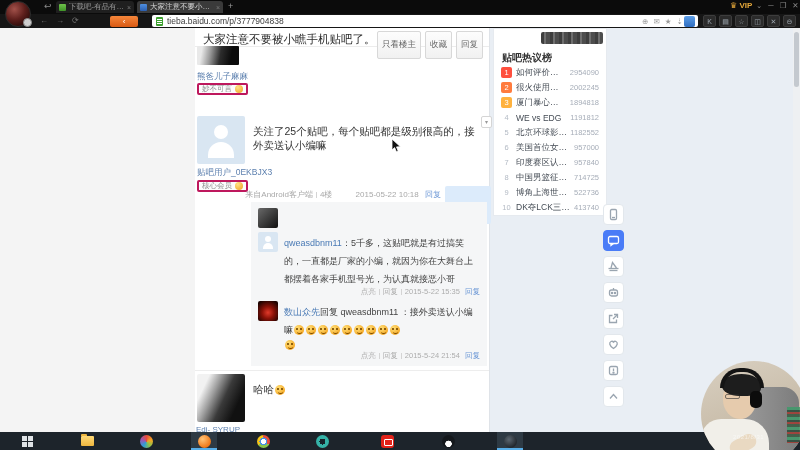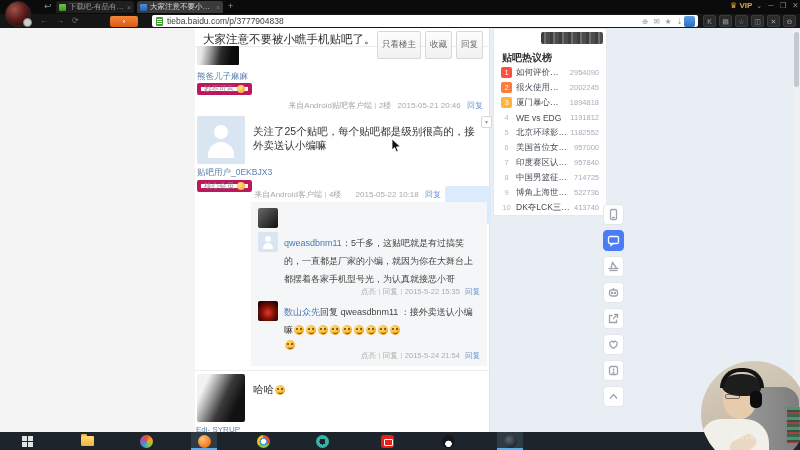--- a/index.html
+++ b/index.html
@@ -46,21 +46,21 @@
   .trow{position:absolute;left:195px;top:28px;width:294px;height:19px;background:#fff;border-bottom:1px solid #ececec}
   .ttitle{position:absolute;left:8px;top:4px;font-size:11.5px;color:#2b2b2b}
   .tbtns{position:absolute;right:6px;top:3px;display:flex;gap:4px}
   .tbtn{border:1px solid #d8d8d8;background:linear-gradient(#fdfdfd,#f1f1f1);font-size:8.5px;color:#666;padding:7px 4px;border-radius:2px;white-space:nowrap}
 
   
   .pav1{position:absolute;left:197px;top:46px;width:42px;height:19px;border-radius:1px;
     background:linear-gradient(100deg,#e9e9e9 12%,#9a9a9a 32%,#2d2d2d 55%,#0b0b0b 80%)}
   .uname{font-size:8.5px;color:#5b7fae}
   .uname1{position:absolute;left:197px;top:71px}
-  .ubadge{display:inline-flex;align-items:center;border:4px solid #be185d;color:#8c8c8c;font-size:7.5px;padding:0 3px;height:12px;border-radius:2px;background:#fcfcfc}
+  .ubadge{display:inline-flex;align-items:center;border:2px solid #be185d;color:#8c8c8c;font-size:7.5px;padding:0 3px;height:12px;border-radius:2px;background:#fcfcfc}
   .medal{display:inline-block;width:8px;height:8px;border-radius:50%;background:radial-gradient(circle at 35% 30%,#ffe084,#f0a020);margin-left:3px}
   .badge1{position:absolute;left:197px;top:83px}
   .pmeta{position:absolute;text-align:right;font-size:8px;color:#a9a9a9;white-space:nowrap}
   .pmeta .blue{color:#6d98d6}
   .meta1{left:195px;top:100px;width:288px}
   .pav2{position:absolute;left:197px;top:116px;width:48px;height:48px;border-radius:2px;background:#d9e6f2}
   .pav2::before{content:"";position:absolute;left:17px;top:9px;width:14px;height:14px;border-radius:50%;background:#fff}
   .pav2::after{content:"";position:absolute;left:11px;top:26px;width:26px;height:16px;border-radius:13px 13px 0 0;background:#fff}
   .uname2{position:absolute;left:197px;top:167px}
   .badge2{position:absolute;left:197px;top:180px}
@@ -234,36 +234,31 @@
       <span class="tbtn">回复</span>
     </span>
   </div>
 
   <div class="pav1"></div>
   <span class="uname uname1">熊爸儿子麻麻</span>
   <span class="ubadge badge1">
       <span>妙不可言</span>
       <span class="medal"></span>
     </span>
-  <div class="pmeta meta1">
-    <span>来自Android贴吧客户端</span><span class="msep"></span><span>2楼</span>
-    <span style="margin-left:4px">2015-05-21 20:46</span>
-    <span class="blue" style="margin-left:4px">回复</span>
-  </div>
 
   <div class="pav2"></div>
   <span class="uname uname2">贴吧用户_0EKBJX3</span>
   <span class="ubadge badge2">
       <span>核心会员</span>
       <span class="medal"></span>
     </span>
   <div class="p2content">关注了25个贴吧，每个贴吧都是级别很高的，接外卖送认小编嘛</div>
   <div class="pmeta meta2">
     <span>来自Android客户端</span><span class="msep"></span><span>4楼</span>
-    <span style="margin-left:12px">2015-05-22 10:18</span>
+    <span style="margin-left:21px">2015-05-22 10:18</span>
     <span class="blue" style="margin-left:4px">回复</span>
   </div>
   <span class="collapse-btn">收起回复</span>
   <span class="edge-toggle">▾</span>
 
   <div class="c-box">
     <div>
 
         <div class="c-row">
           <span class="cav av-dark"></span>

